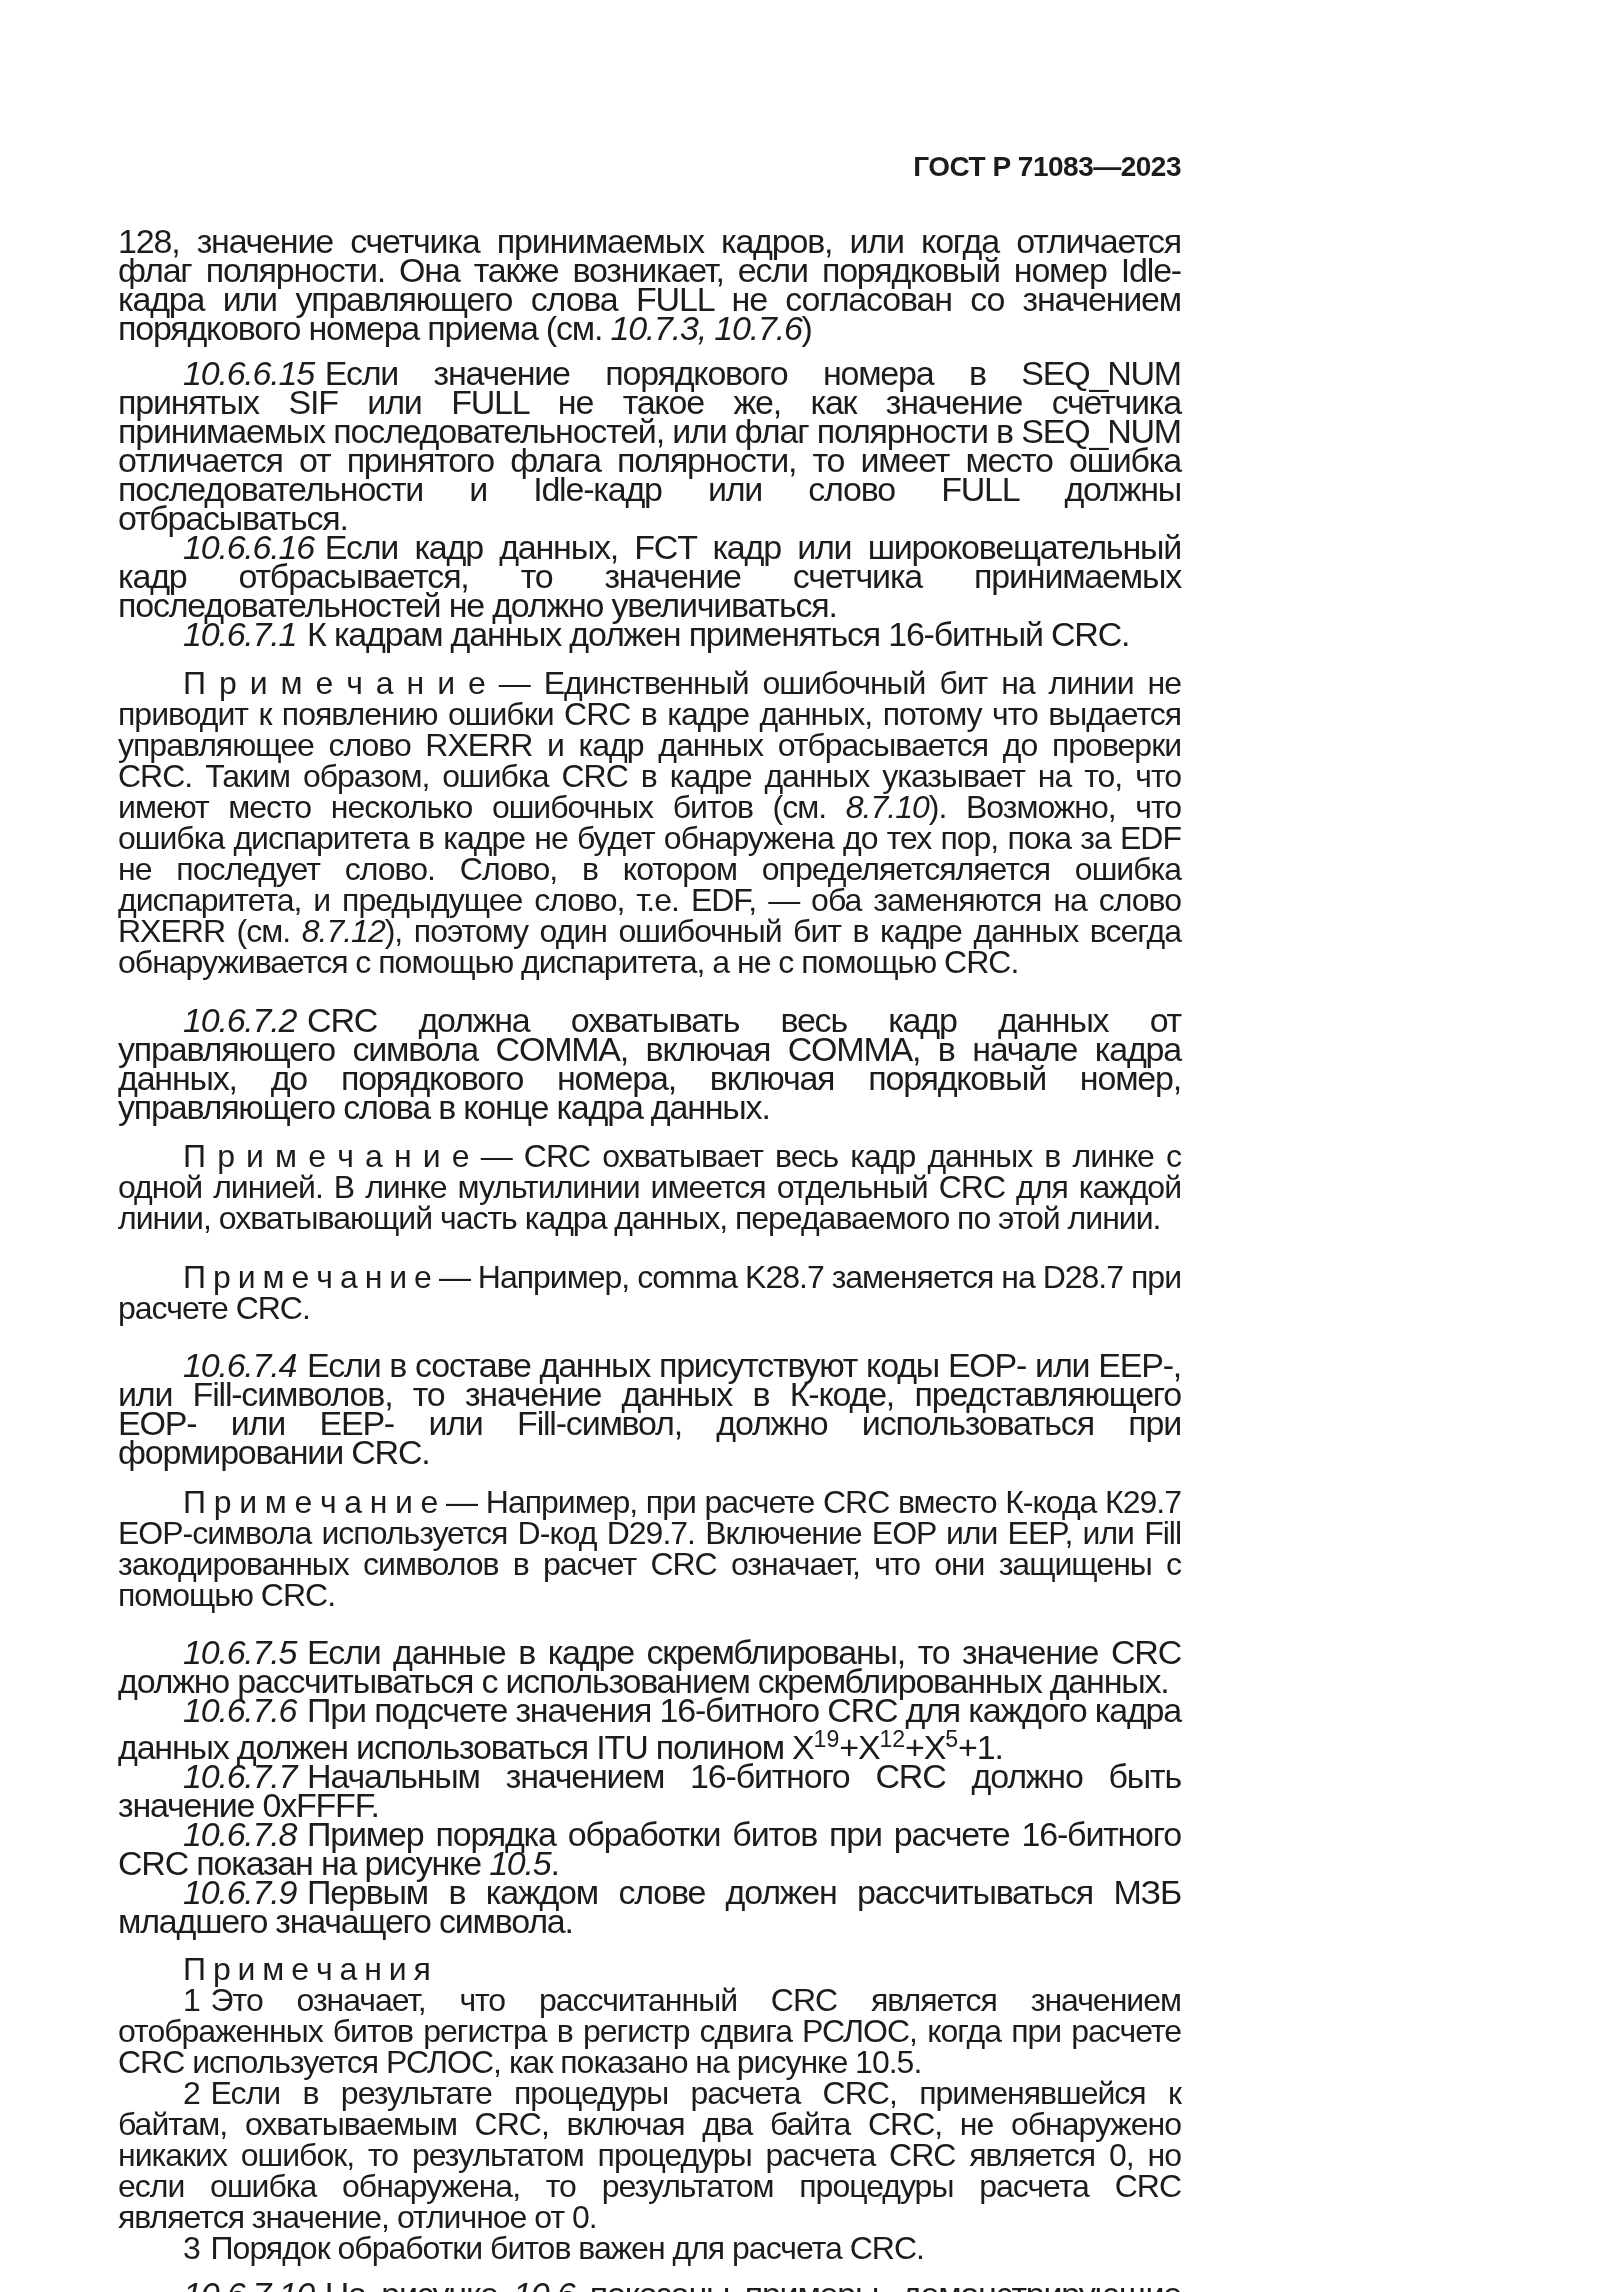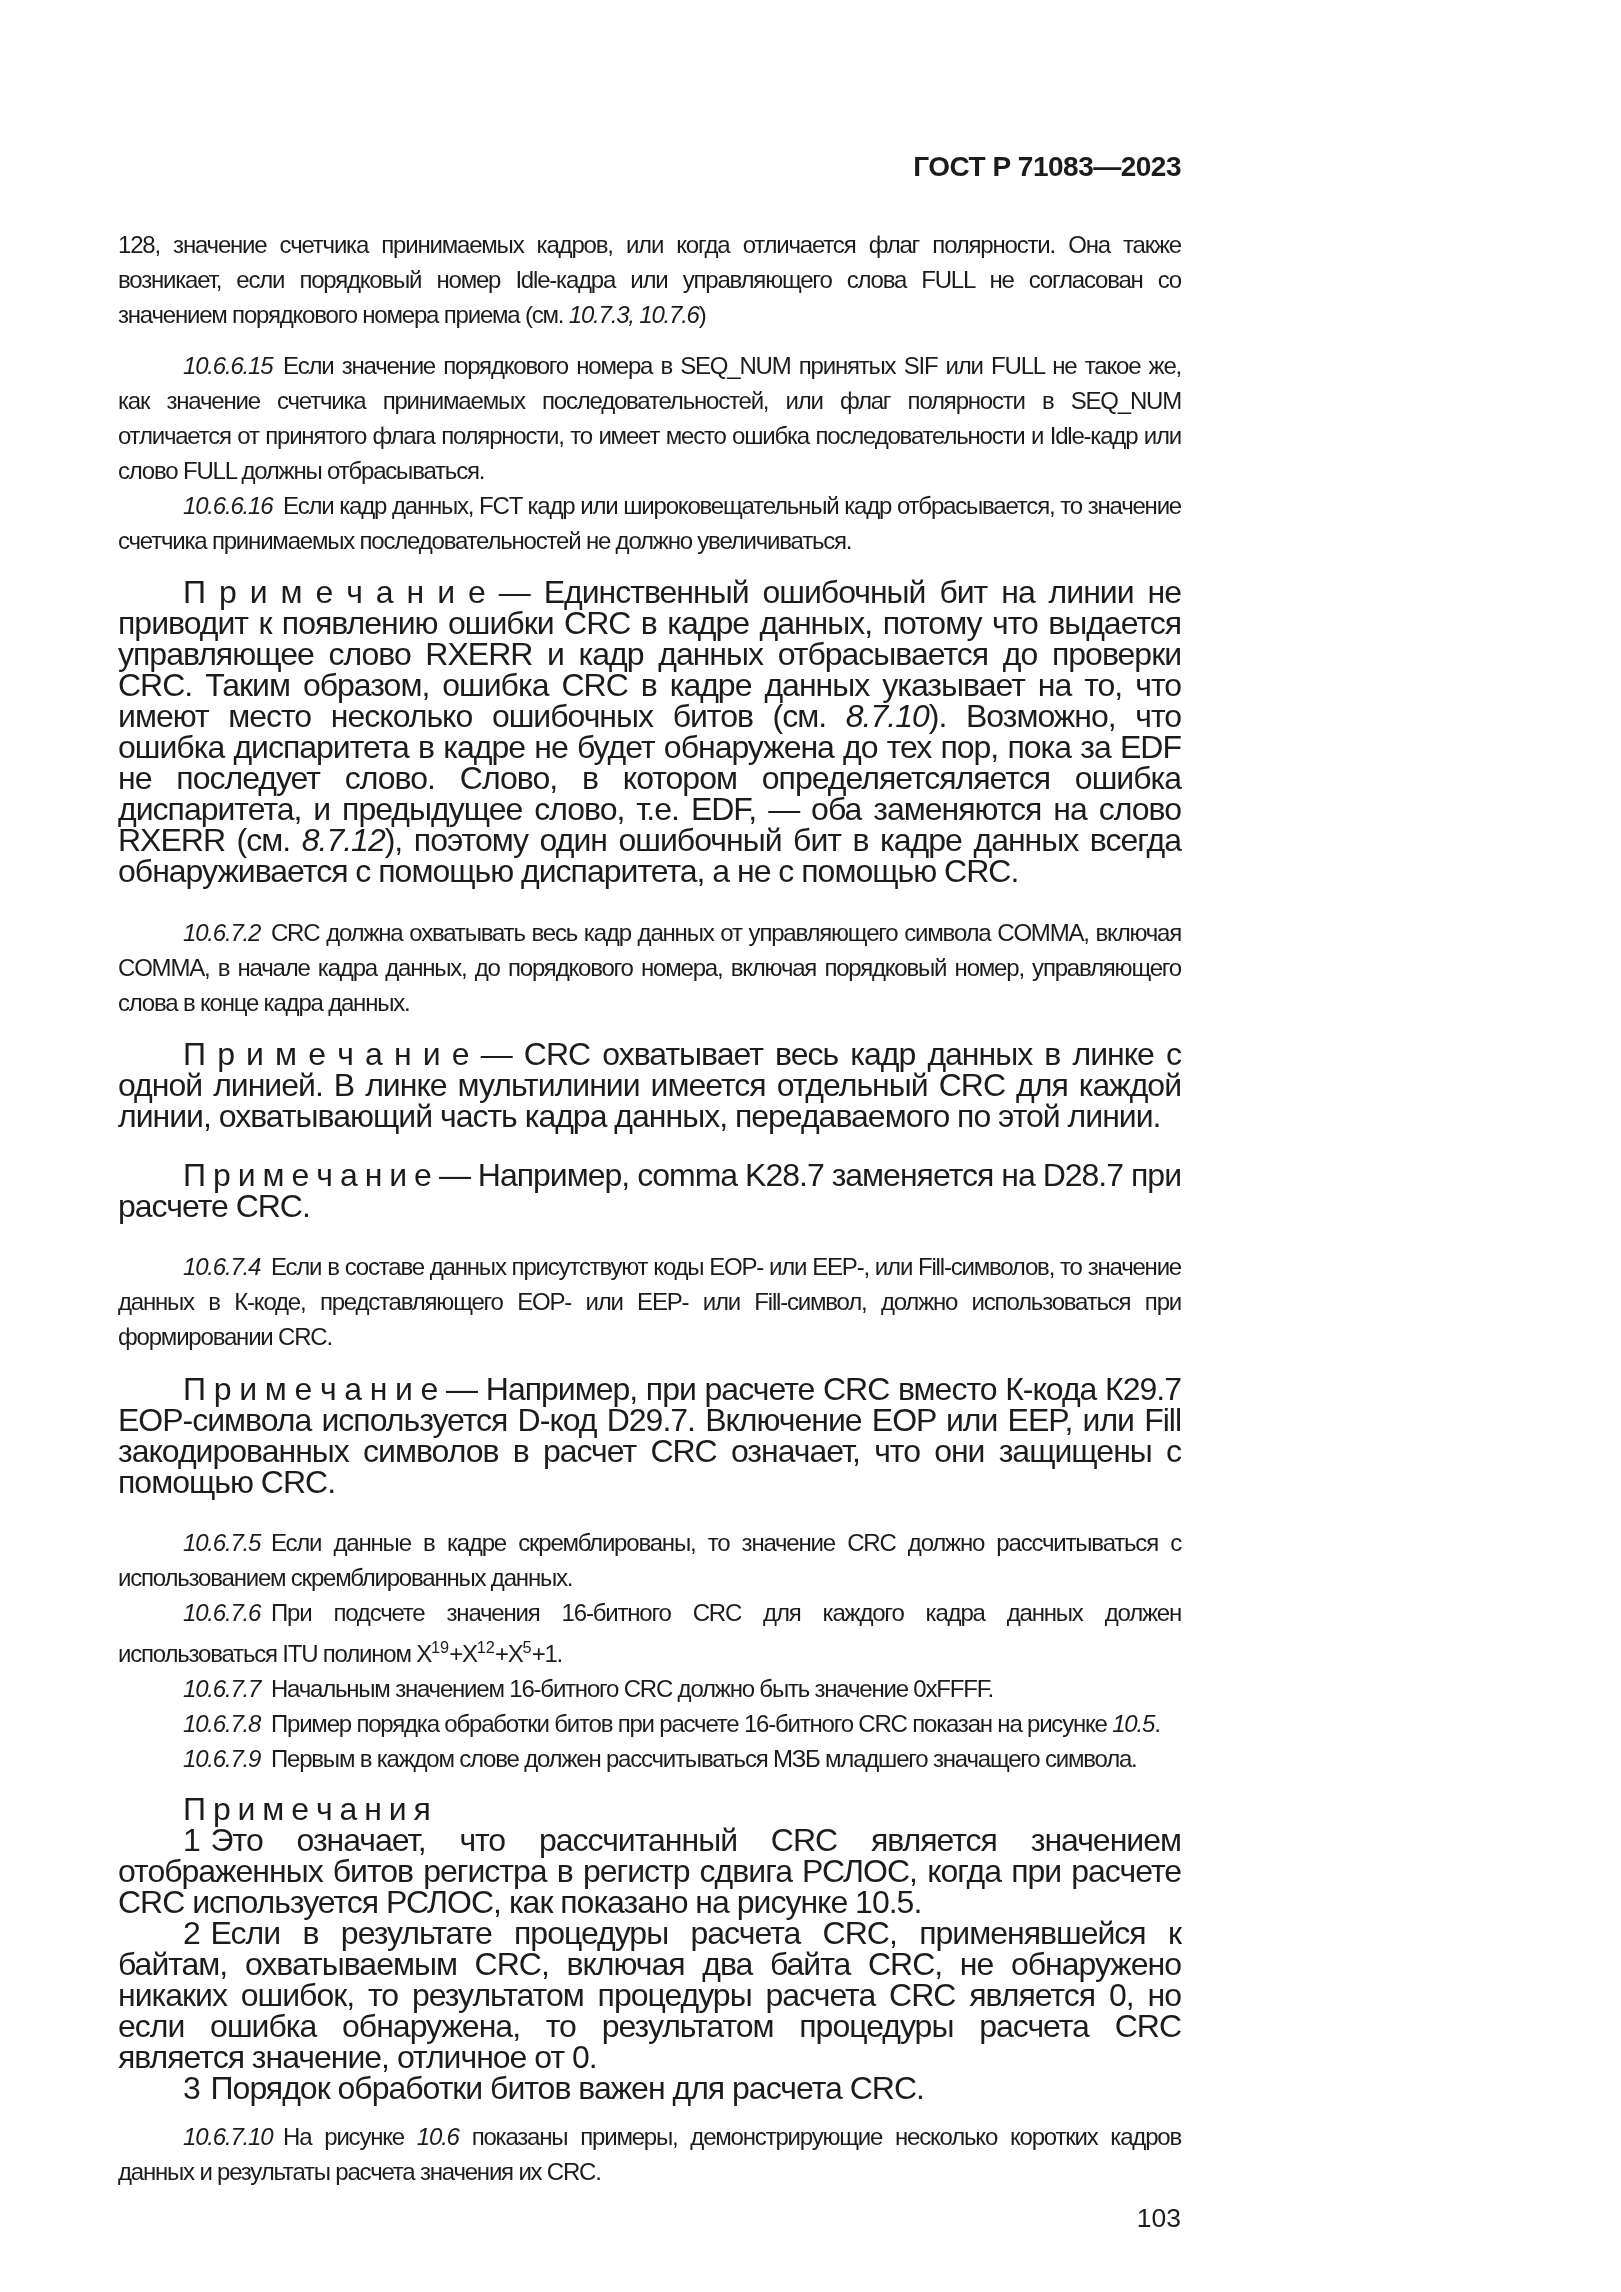--- a/index.html
+++ b/index.html
@@ -18,22 +18,22 @@
   .doc-header {
     font-weight: bold;
     font-size: 28px;
     line-height: 35px;
     text-align: right;
     letter-spacing: -0.5px;
     margin: 0 0 43px 0;
   }
   p { margin: 0; }
   .para {
-    font-size: 24px;
-    line-height: 35px;
+    font-size: 34px;
+    line-height: 29px;
     letter-spacing: -1.2px;
     text-align: justify;
   }
   .para.indent { text-indent: 65px; }
   .gap-top { margin-top: 15.7px; }
   .heading { font-weight: bold; }
   .note {
     font-size: 32px;
     line-height: 31px;
     letter-spacing: -1px;
@@ -60,20 +60,21 @@
 
   <div class="doc-header">ГОСТ Р 71083—2023</div>
 
   <p class="para"><span>128, значение счетчика принимаемых кадров, или когда отличается флаг полярности. Она также возникает, если порядковый номер Idle-кадра или управляющего слова FULL не согласован со значением порядкового номера приема (см. </span><span class="i">10.7.3, 10.7.6</span><span>)</span></p>
 
   <p class="para indent gap-top"><span class="num i">10.6.6.15</span><span>Если значение порядкового номера в SEQ_NUM принятых SIF или FULL не такое же, как значение счетчика принимаемых последовательностей, или флаг полярности в SEQ_NUM отличается от принятого флага полярности, то имеет место ошибка последовательности и Idle-кадр или слово FULL должны отбрасываться.</span></p>
 
   <p class="para indent"><span class="num i">10.6.6.16</span><span>Если кадр данных, FCT кадр или широковещательный кадр отбрасывается, то значение счетчика принимаемых последовательностей не должно увеличиваться.</span></p>
 
 
+  <p class="para indent"><span class="num i">10.6.7.1</span><span>К кадрам данных должен применяться 16-битный CRC.</span></p>
 
   <p class="note"><span>П р и м е ч а н и е — Единственный ошибочный бит на линии не приводит к появлению ошибки CRC в кадре данных, потому что выдается управляющее слово RXERR и кадр данных отбрасывается до проверки CRC. Таким образом, ошибка CRC в кадре данных указывает на то, что имеют место несколько ошибочных битов (см. </span><span class="i">8.7.10</span><span>). Возможно, что ошибка диспаритета в кадре не будет обнаружена до тех пор, пока за EDF не последует слово. Слово, в котором определяетсяляется ошибка диспаритета, и предыдущее слово, т.е. EDF, — оба заменяются на слово RXERR (см. </span><span class="i">8.7.12</span><span>), поэтому один ошибочный бит в кадре данных всегда обнаруживается с помощью диспаритета, а не с помощью CRC.</span></p>
 
   <p class="para indent"><span class="num i">10.6.7.2</span><span>CRC должна охватывать весь кадр данных от управляющего символа COMMA, включая COMMA, в начале кадра данных, до порядкового номера, включая порядковый номер, управляющего слова в конце кадра данных.</span></p>
 
   <p class="note"><span>П р и м е ч а н и е — CRC охватывает весь кадр данных в линке с одной линией. В линке мультилинии имеется отдельный CRC для каждой линии, охватывающий часть кадра данных, передаваемого по этой линии.</span></p>
 
 
   <p class="note"><span>П р и м е ч а н и е — Например, comma K28.7 заменяется на D28.7 при расчете CRC.</span></p>
 

